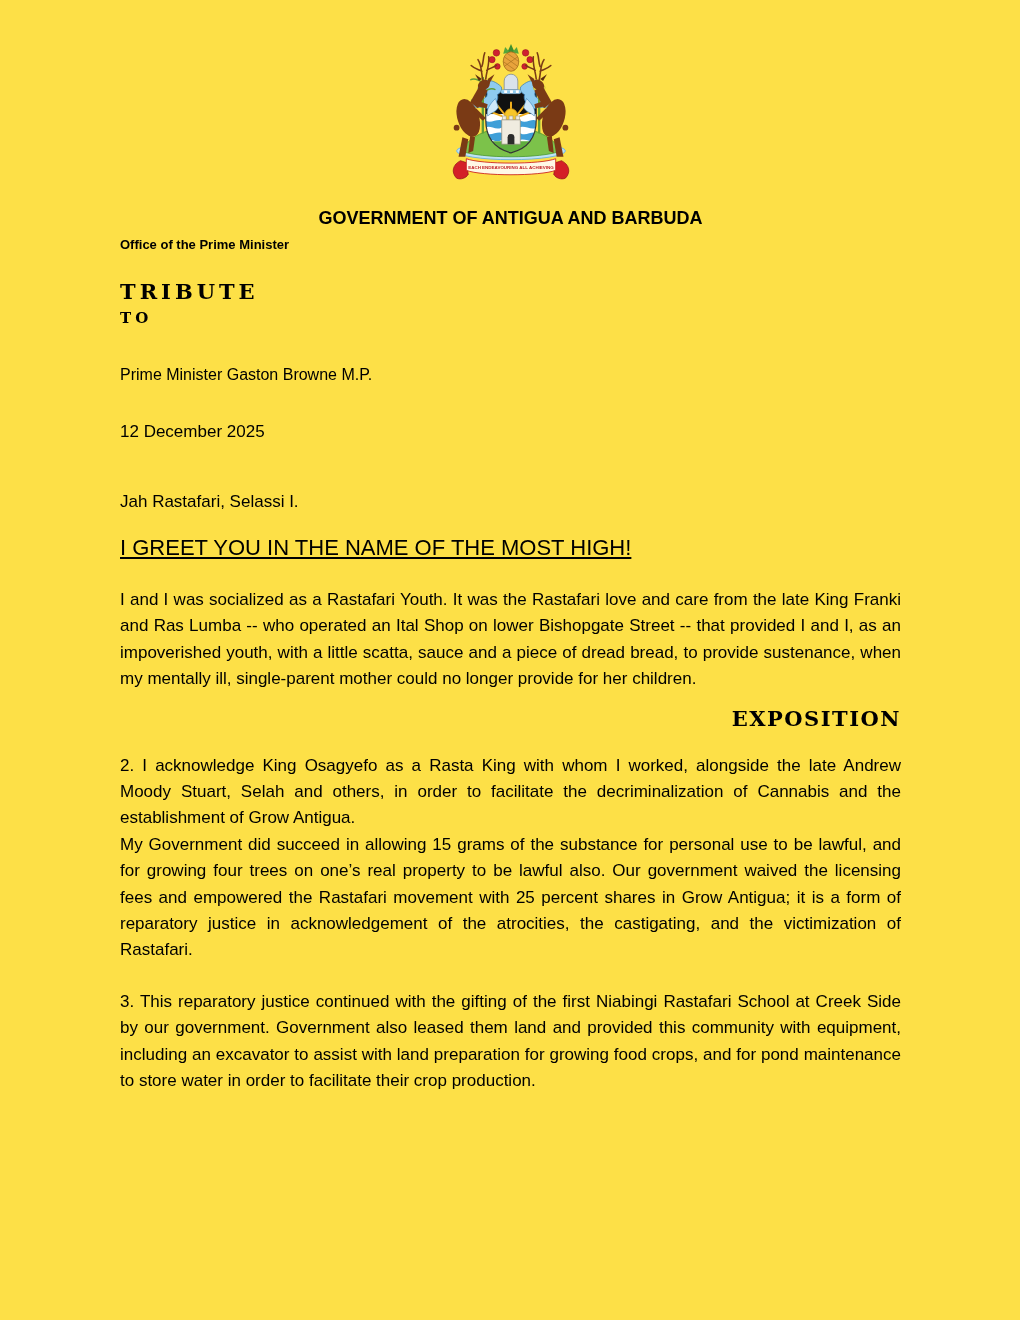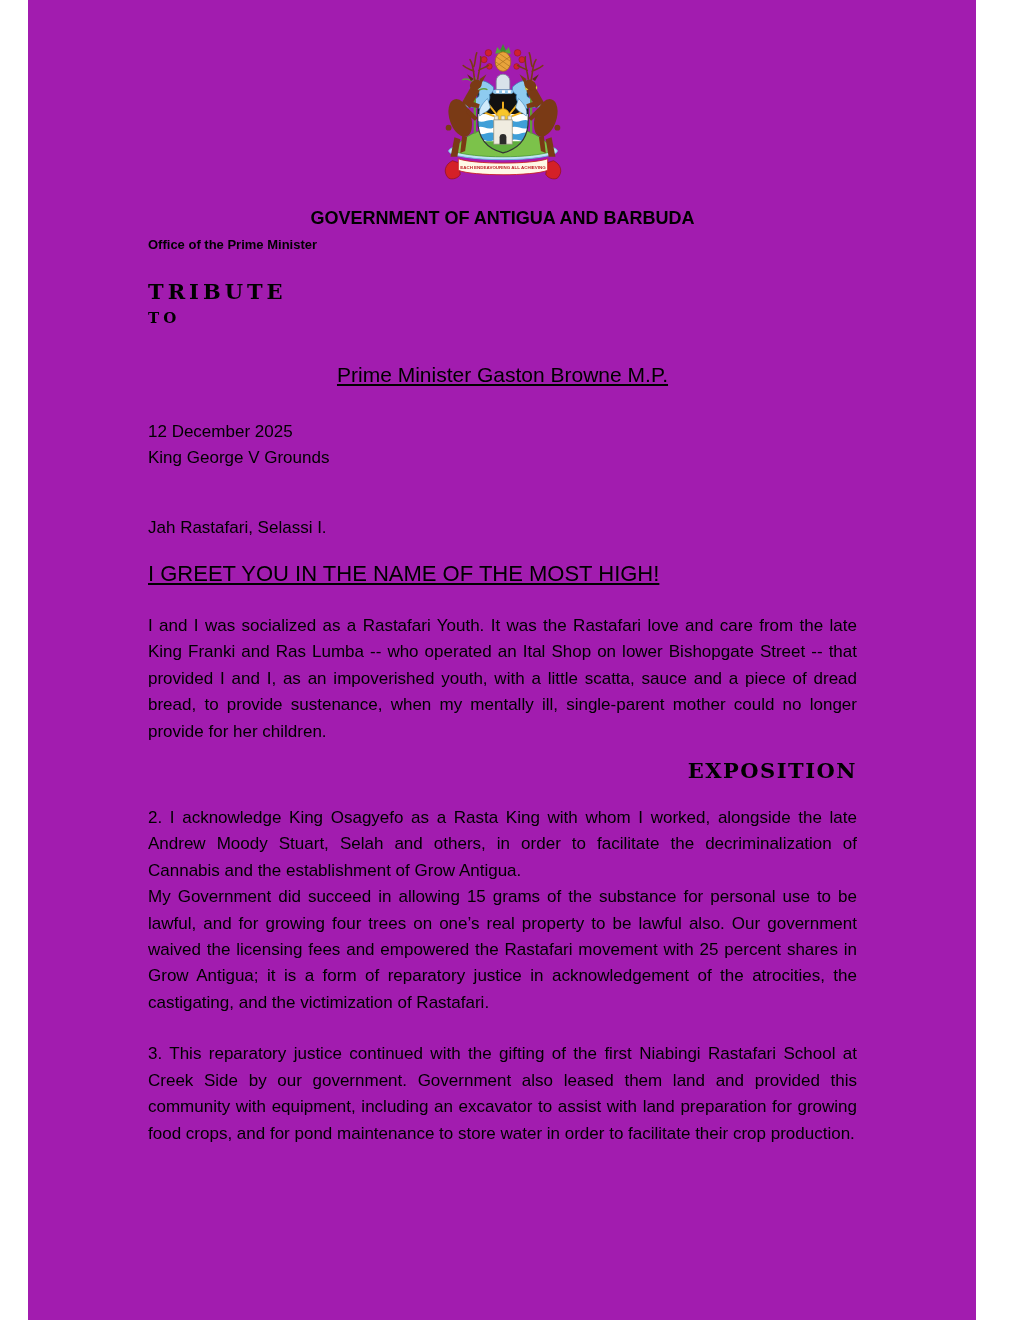--- a/index.html
+++ b/index.html
@@ -1,35 +1,34 @@
 <!DOCTYPE html>
 <html><head>
 <meta charset="utf-8">
 <title>Tribute to King Osagyefo</title>
 <style>
   html,body{margin:0;padding:0;background:#ffffff;}
   .page{
-    width:948px;height:1320px;background:#a21caf;color:#000;
+    width:1020px;height:1320px;background:#fde047;color:#000;
     font-family:"Liberation Sans",sans-serif;position:relative;overflow:hidden;
     box-sizing:border-box;
-    margin-left:28px;
   }
   .content{padding:0 119px 0 120px;}
   .crest{display:block;margin:40px auto 0;width:136px;height:150px;}
   .gov-line{
     margin-top:16px;text-align:center;font-weight:700;font-size:18px;line-height:24px;
   }
   .office-line{
     margin-top:3px;font-weight:700;font-size:13px;line-height:24px;
   }
   .display{font-family:"DejaVu Serif",serif;text-align:left;font-weight:700;}
   .tribute-1{margin-top:22px;font-size:21px;line-height:26px;letter-spacing:4px;}
   .tribute-2{font-size:15px;line-height:26px;letter-spacing:4px;}
   .tribute-3{font-size:29px;line-height:34px;letter-spacing:3px;word-spacing:6px;}
-  .subtitle{margin-top:30px;text-align:center;font-size:21px;line-height:28px;text-decoration:underline;}
+  .subtitle{margin-top:30px;font-size:16px;line-height:28px;}
   .meta{margin-top:30px;font-size:17px;line-height:26px;}
   .salutation{margin-top:44px;font-size:17px;line-height:26px;}
   .greeting{margin-top:20px;font-size:22px;line-height:26px;text-decoration:underline;}
   .para-group{margin-top:26px;}
   .para{
     margin:0;font-size:17px;line-height:26.4px;text-align:justify;
   }
   .section-heading{
     font-family:"DejaVu Serif",serif;font-weight:700;font-size:21px;line-height:28px;
     letter-spacing:1.5px;margin-top:12px;text-align:right;
@@ -144,21 +143,20 @@
 
     <div>
       <div class="display tribute-1">TRIBUTE</div>
       <div class="display tribute-2">TO</div>
     </div>
 
     <div class="subtitle">Prime Minister Gaston Browne M.P.</div>
 
     <div class="meta">
       <div>12 December 2025</div>
-      <div>King George V Grounds</div>
     </div>
 
     <div class="salutation">Jah Rastafari, Selassi I.</div>
     <div class="greeting">I GREET YOU IN THE NAME OF THE MOST HIGH!</div>
 
     <div class="para-group">
       <p class="para">I and I was socialized as a Rastafari Youth.  It was the Rastafari love and care from the late King Franki and Ras Lumba -- who operated an Ital Shop on lower Bishopgate Street -- that provided I and I, as an impoverished youth, with a little scatta, sauce and a piece of dread bread, to provide sustenance, when my mentally ill, single-parent mother could no longer provide for her children.</p>
     </div>
 
     <div class="section-heading">EXPOSITION</div>

